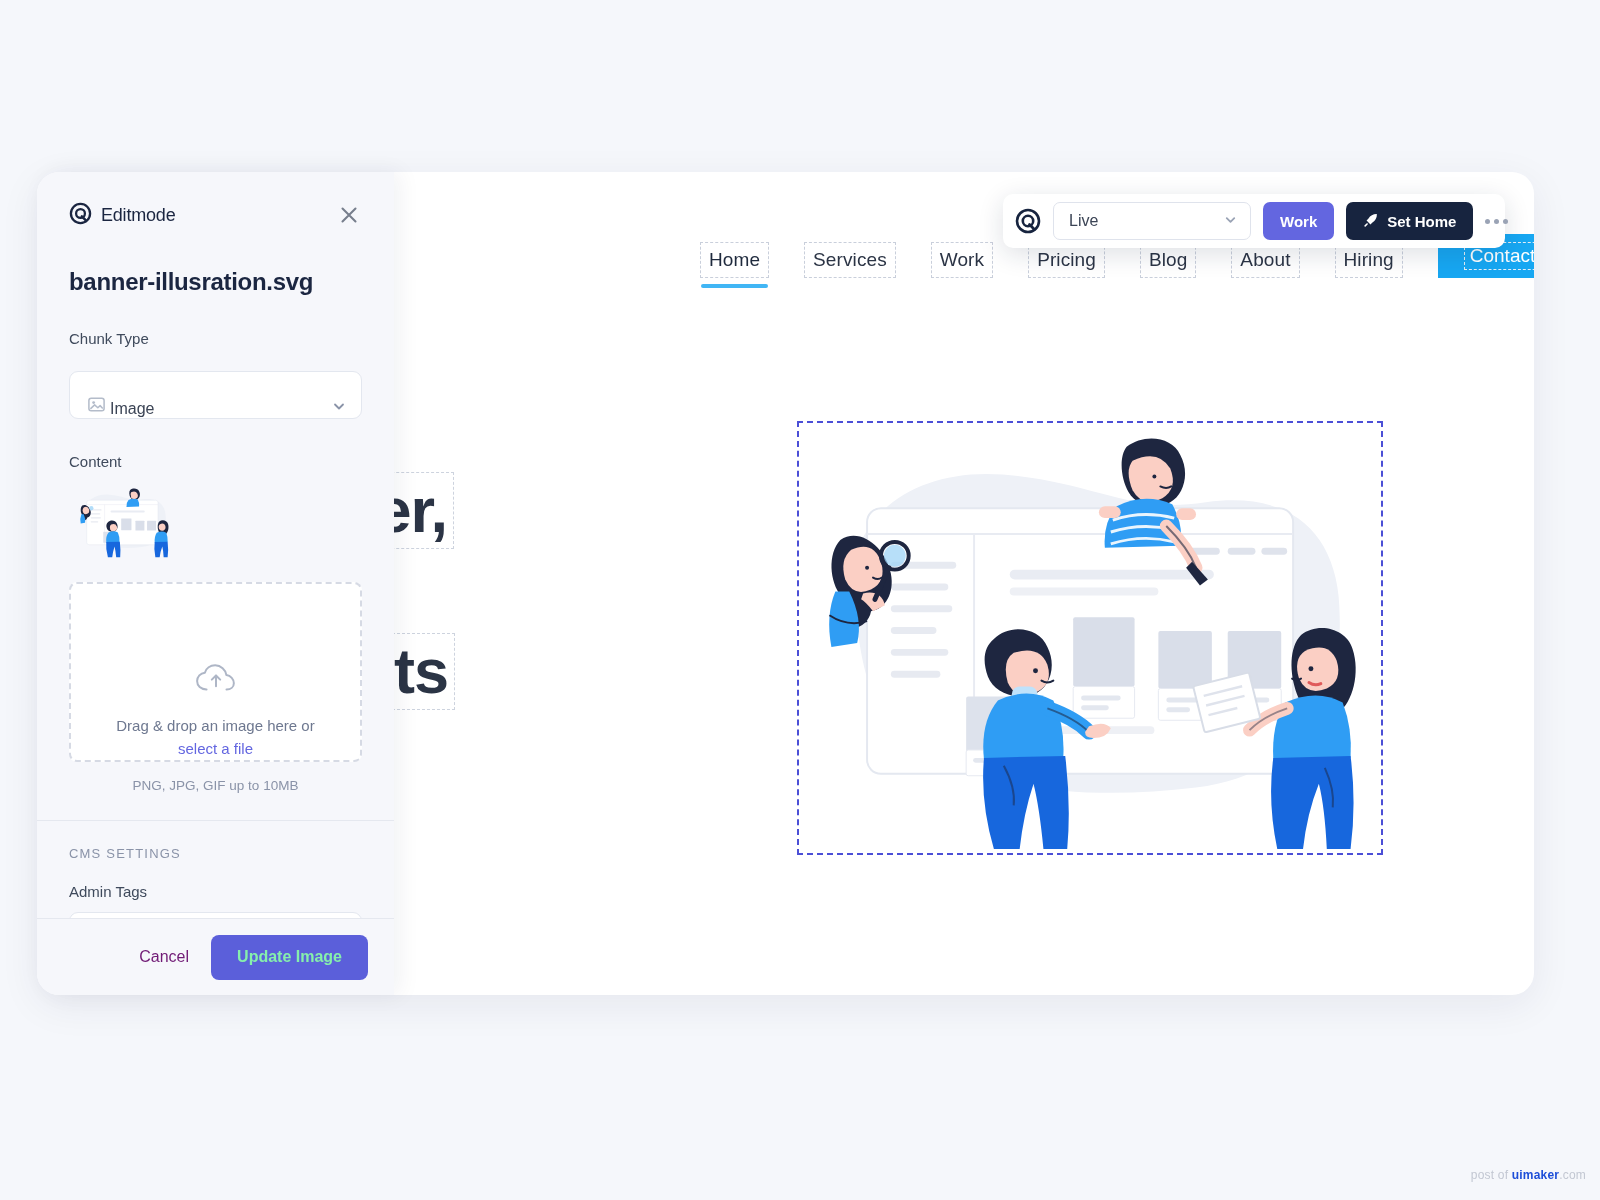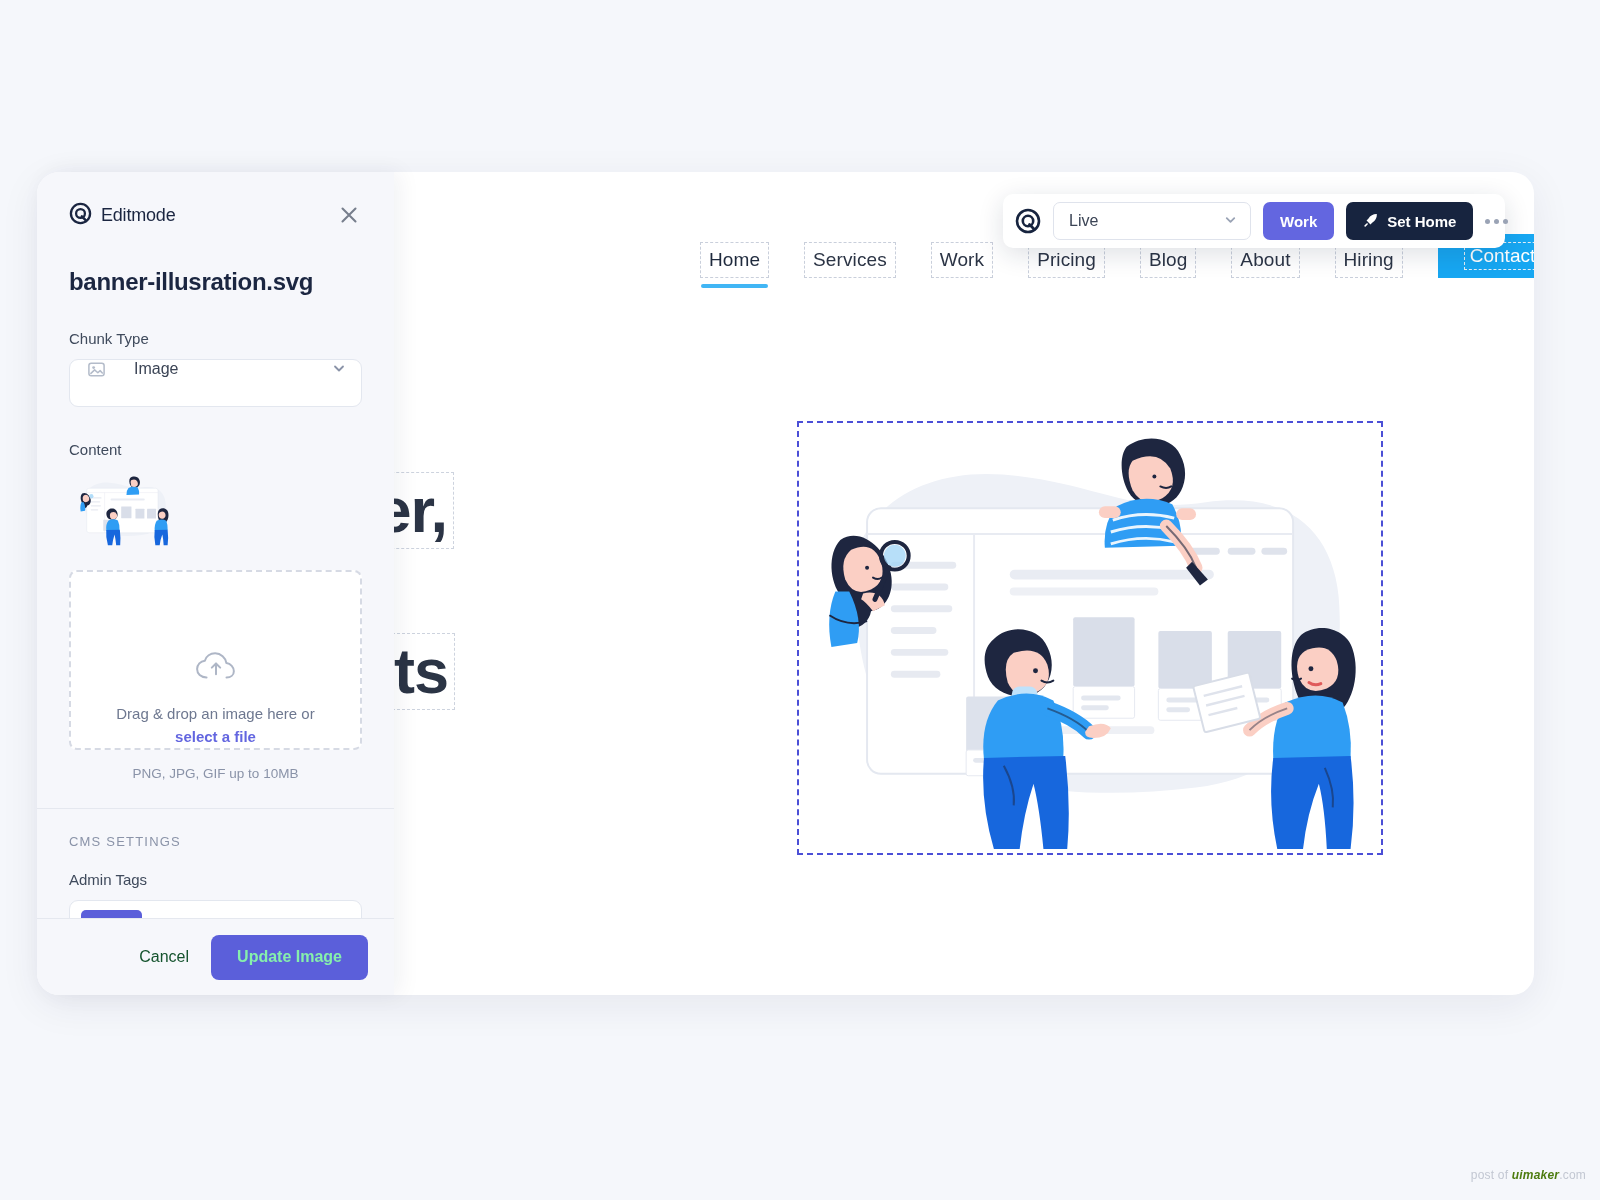--- a/index.html
+++ b/index.html
@@ -229,29 +229,29 @@
     font-weight: 700;
     color: #1b2641;
     letter-spacing: -.3px;
   }
   .field-label {
     margin-top: 34px;
     font-size: 15px;
     color: #3f4a5c;
   }
   .select-box {
-    margin-top: 12px;
+    margin-top: 24px;
     height: 48px;
     background: #ffffff;
     border: 1px solid #e3e7ef;
     border-radius: 9px;
     display: flex;
-    align-items: flex-start;
+    align-items: flex-end;
     padding: 0 14px 0 17px;
-    gap: 28px;
+    gap: 4px;
     cursor: pointer;
   }
   .select-box .sv { font-size: 16px; color: #3b4455; flex: 1; }
 
   .thumb {
     margin-top: 16px;
     width: 110px;
     height: 72px;
   }
   .thumb svg { width: 100%; height: 100%; display: block; }
@@ -268,21 +268,21 @@
     justify-content: flex-end;
     cursor: pointer;
   }
   .dz-text {
     margin-top: 16px;
     font-size: 15px;
     color: #6e7890;
     text-align: center;
     line-height: 1.5;
   }
-  .dz-link { color: #6366e0; font-weight: 700; cursor: pointer; }
+  .dz-link { color: #6366e0; font-weight: 400; cursor: pointer; }
   .dz-hint {
     margin-top: 16px;
     text-align: center;
     font-size: 13.5px;
     color: #8a93a8;
   }
 
   .divider {
     margin-top: 27px;
     height: 1px;
@@ -328,21 +328,21 @@
     background: #f6f7fb;
     border-top: 1px solid #e5e8ef;
     display: flex;
     align-items: center;
     justify-content: flex-end;
     gap: 22px;
     padding: 0 26px 0 0;
   }
   .btn-cancel {
     font-size: 16px;
-    color: #14532d;
+    color: #701a75;
     background: transparent;
     border: none;
     cursor: pointer;
     font-family: inherit;
   }
   .btn-primary {
     background: #5b5fda;
     color: #86efac;
     font-size: 16px;
     font-weight: 700;
@@ -355,21 +355,21 @@
   }
 
   .watermark {
     position: absolute;
     right: 14px;
     bottom: 18px;
     font-size: 12px;
     color: #c2c7d2;
     letter-spacing: .2px;
   }
-  .watermark b { color: #4d7c0f; font-style: italic; }
+  .watermark b { color: #1d4ed8; }
 </style>
 </head>
 <body>
 
 <div id="stage">
 
   <div class="site-window">
 
     <div class="site-nav">
       <div class="nav-list">

